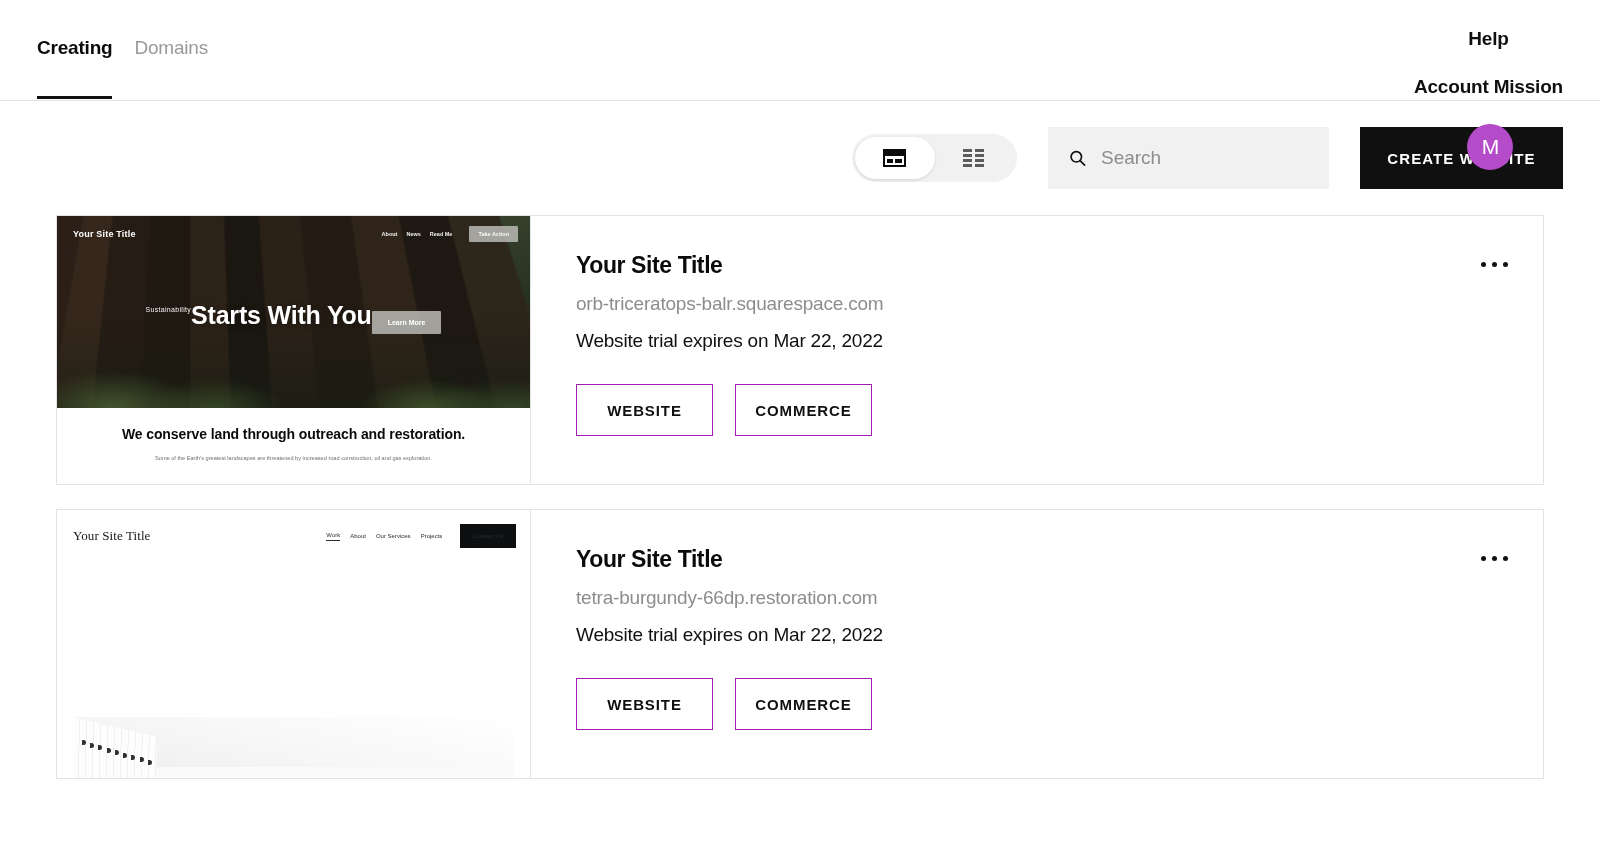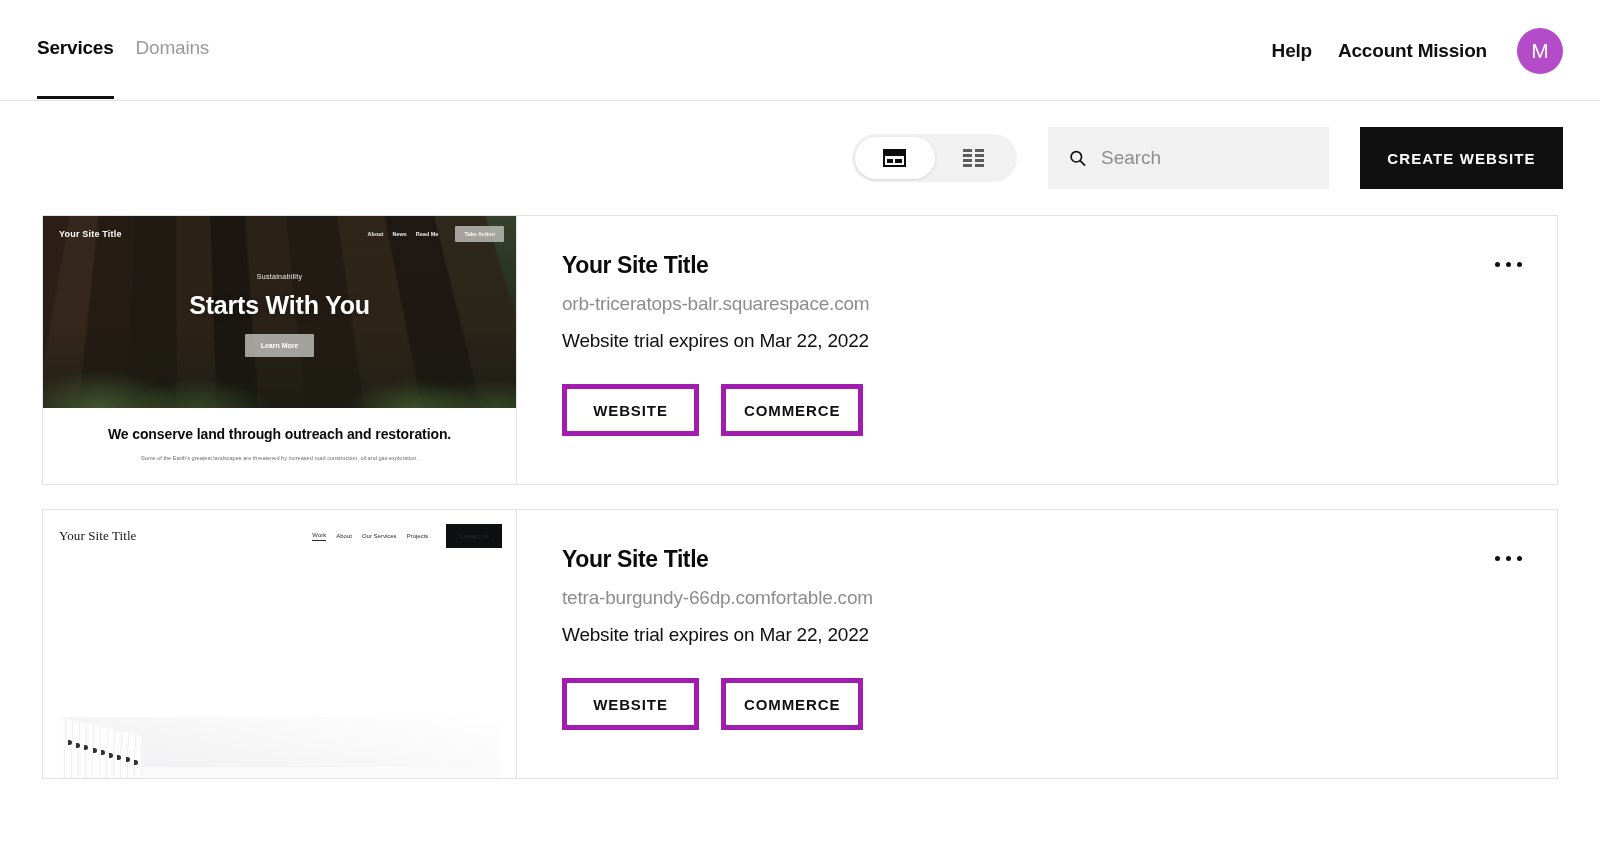--- a/index.html
+++ b/index.html
@@ -38,20 +38,21 @@
     position: absolute;
     left: 0; right: 0; bottom: 0;
     height: 3px; background: #101010;
   }
   .nav-right {
     margin-left: auto;
     display: flex;
     align-items: center;
     gap: 26px;
     padding-top: 28px;
+    flex-direction: column;
   }
   .nav-link {
     font-size: 19px;
     color: #101010;
     font-weight: 700;
     letter-spacing: -0.2px;
     cursor: pointer;
     white-space: nowrap;
   }
   .avatar {
@@ -149,21 +150,21 @@
     border: none;
     font-family: "Liberation Sans", sans-serif;
     font-size: 15px;
     font-weight: 700;
     letter-spacing: 1.1px;
     cursor: pointer;
     padding: 0 24px;
   }
 
   
-  .site-list { padding: 0 42px; }
+  .site-list { padding: 0 56px; }
   .site-card {
     display: flex;
     border: 1px solid #e3e3e3;
     background: #fff;
     height: 270px;
     margin-bottom: 24px;
     overflow: hidden;
   }
   .thumb {
     width: 474px;
@@ -196,21 +197,21 @@
   .site-trial {
     font-size: 19px;
     color: #101010;
     margin-top: 15px;
     letter-spacing: -0.2px;
   }
   .card-actions { display: flex; gap: 22px; margin-top: 32px; }
   .pill-btn {
     height: 52px;
     min-width: 137px;
-    border: 5px solid #a21caf;
+    border: 1px solid #a21caf;
     background: #fff;
     font-family: "Liberation Sans", sans-serif;
     font-size: 15px;
     font-weight: 700;
     letter-spacing: 0.9px;
     color: #101010;
     cursor: pointer;
     padding: 0 18px;
   }
   .dots {
@@ -271,21 +272,21 @@
   .t1-links span { color: rgba(255,255,255,.92); font-size: 5.5px; font-weight: 700; }
   .t1-cta {
     background: rgba(190,190,185,.82);
     color: #fff; font-size: 5.5px; font-weight: 700;
     padding: 5px 9px;
     margin-left: 8px;
     border-radius: 1px;
   }
   .t1-center {
     position: absolute; inset: 0;
-    display: flex; flex-direction: column;
+    display: flex; flex-direction: row;
     align-items: center; justify-content: center;
     z-index: 4;
     margin-top: 6px;
   }
   .t1-eyebrow { color: #fff; font-size: 7px; font-weight: 500; letter-spacing: .3px; margin-bottom: 11px; opacity: .95; }
   .t1-head {
     color: #fff; font-size: 25px; font-weight: 700; letter-spacing: -0.2px;
     text-shadow: 0 1px 6px rgba(0,0,0,.35);
   }
   .t1-learn {
@@ -360,21 +361,21 @@
   .t2-photo .hooks i {
     position: absolute; width: 4px; height: 5px;
     background: #2f3134; border-radius: 0 3px 3px 0;
   }
 </style>
 </head>
 <body>
 
 <div class="topnav">
   <div class="nav-left">
-    <div class="nav-tab active">Services</div>
+    <div class="nav-tab active">Creating</div>
     <div class="nav-tab">Domains</div>
   </div>
   <div class="nav-right">
     <div class="nav-link">Help</div>
     <div class="nav-link">Account Mission</div>
     <div class="avatar" id="avatar" style="background: rgb(180, 75, 200);">M</div>
   </div>
 </div>
 
 <div class="toolbar">
@@ -493,21 +494,21 @@
               <i style="left: 77%; top: 63%;"></i>
               <i style="left: 88%; top: 72%;"></i>
             </span>
 
         </div>
       </div>
     </div>
 
     <div class="card-body">
       <div class="site-name">Your Site Title</div>
-      <div class="site-url">tetra-burgundy-66dp.comfortable.com</div>
+      <div class="site-url">tetra-burgundy-66dp.restoration.com</div>
       <div class="site-trial">Website trial expires on Mar 22, 2022</div>
       <div class="card-actions">
         <button class="pill-btn">WEBSITE</button>
         <button class="pill-btn">COMMERCE</button>
       </div>
       <div class="dots">
         <i></i>
           <i></i>
           <i></i>
       </div>

